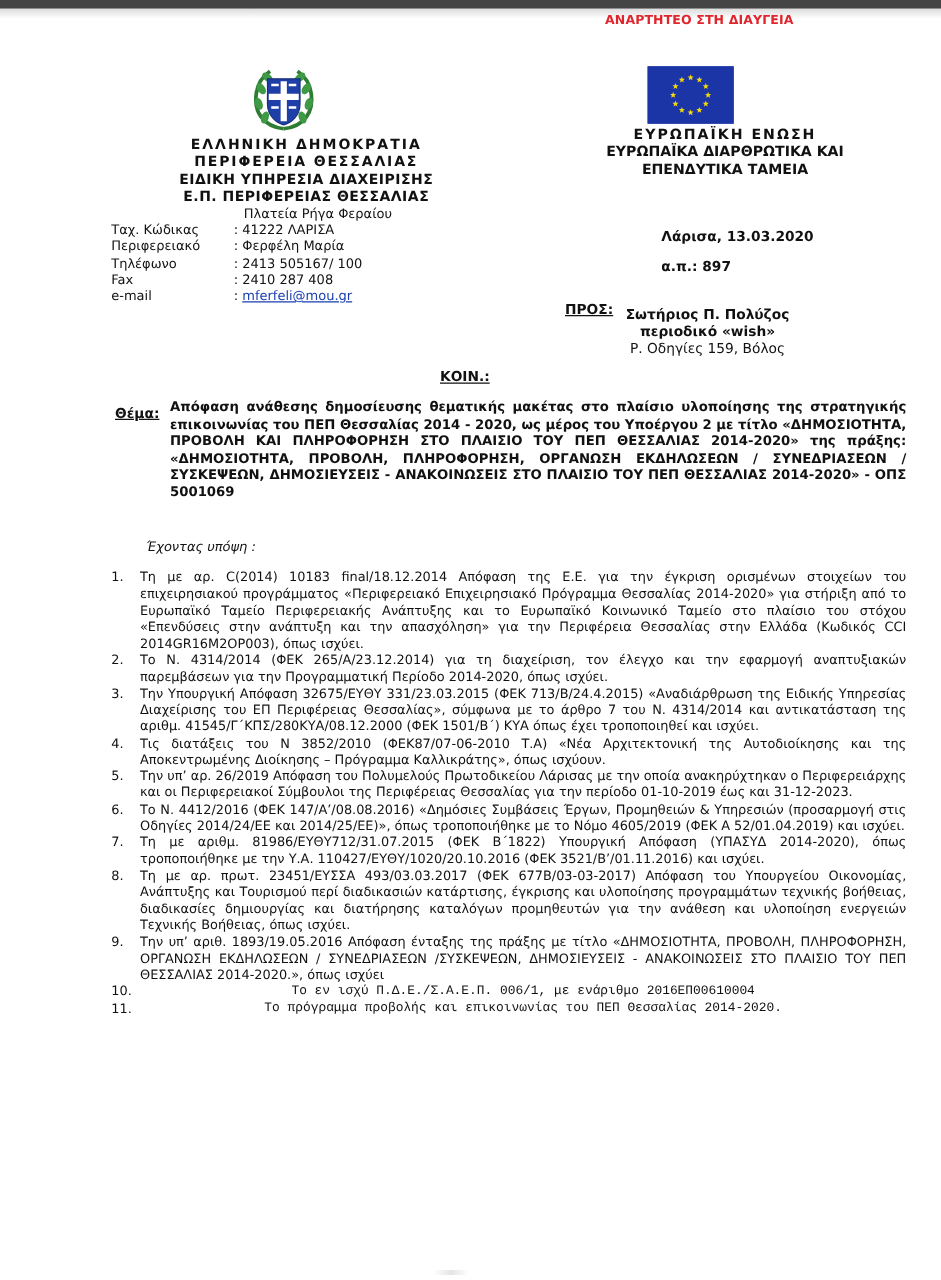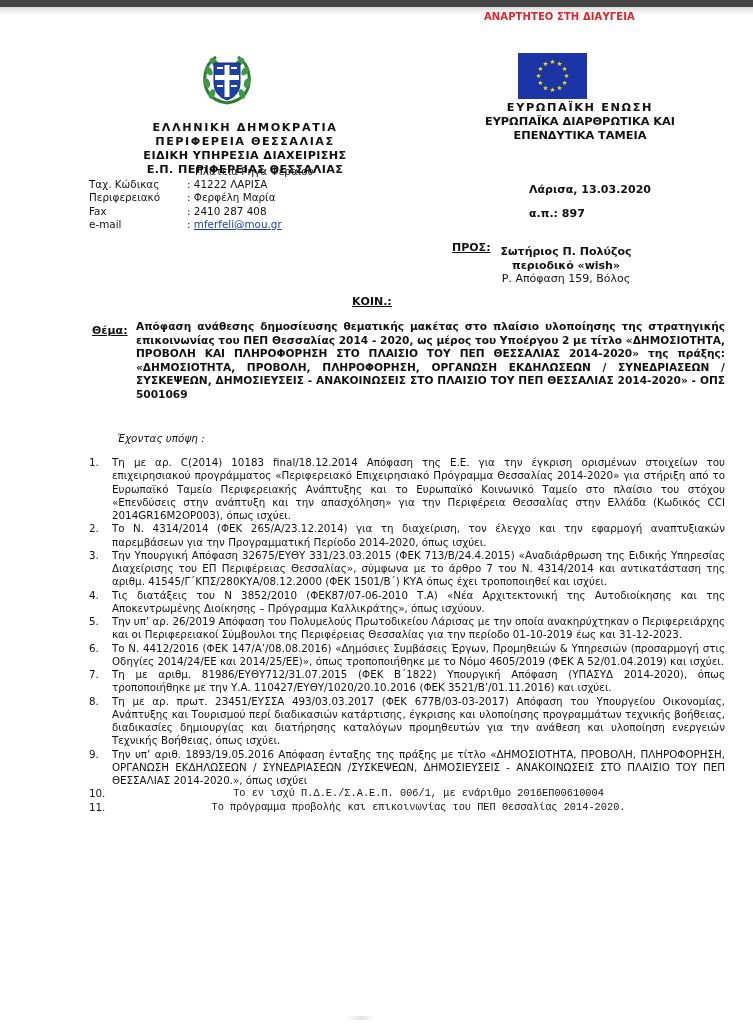--- a/index.html
+++ b/index.html
@@ -7,21 +7,21 @@
     width:753px; height:1024px; overflow:hidden; background:#ffffff;
     font-family:"DejaVu Sans", sans-serif; color:#111; position:relative;
   }
   .topbar { position:absolute; left:0; top:0; width:753px; height:7px; background:#454545; }
   .topshade { position:absolute; left:0; top:7px; width:753px; height:8px;
     background:linear-gradient(#dcdcdc, #ffffff); }
 
   
   .coat { position:absolute; left:200px; top:53px; width:54px; height:54px; }
   .left-head { position:absolute; left:105px; top:109px; width:280px; text-align:center;
-    font-weight:bold; font-size:11.2px; line-height:14px; letter-spacing:0.4px;margin-top:12px; }
+    font-weight:bold; font-size:11.2px; line-height:14px; letter-spacing:0.4px; }
   .left-head .l1 { letter-spacing:1.6px; }
   .left-head .l2 { letter-spacing:1.5px; }
 
   .contact { position:absolute; left:89px; top:165px; font-size:10.4px; line-height:13.2px; }
   .contact .row { display:flex; }
   .contact .k { width:98px; }
   .contact .v { }
   .contact a { color:#1a3fb0; text-decoration:underline; }
 
   
@@ -99,20 +99,24 @@
   </div>
   <div class="row">
     <span class="k">Ταχ. Κώδικας</span>
     <span class="v">: 41222 ΛΑΡΙΣΑ</span>
   </div>
   <div class="row">
     <span class="k">Περιφερειακό</span>
     <span class="v">: Φερφέλη Μαρία</span>
   </div>
   <div class="row">
+    <span class="k">Τηλέφωνο</span>
+    <span class="v">: 2413 505167/ 100</span>
+  </div>
+  <div class="row">
     <span class="k">Fax</span>
     <span class="v">: 2410 287 408</span>
   </div>
   <div class="row">
     <span class="k">e-mail</span>
     <span class="v"><span>: </span><a>mferfeli@mou.gr</a></span>
   </div>
 </div>
 
 <div class="post-label">ΑΝΑΡΤΗΤΕΟ ΣΤΗ ΔΙΑΥΓΕΙΑ</div>
@@ -141,21 +145,21 @@
   <div>ΕΠΕΝΔΥΤΙΚΑ ΤΑΜΕΙΑ</div>
 </div>
 
 <div class="date">Λάρισα, 13.03.2020</div>
 <div class="protocol">α.π.: 897</div>
 
 <div class="pros">ΠΡΟΣ:</div>
 <div class="recipient">
   <div class="b">Σωτήριος Π. Πολύζος</div>
   <div class="b">περιοδικό «wish»</div>
-  <div>Ρ. Απόφαση 159, Βόλος</div>
+  <div>Ρ. Οδηγίες 159, Βόλος</div>
 </div>
 
 <div class="koin">ΚΟΙΝ.:</div>
 
 <div class="subj-label">Θέμα:</div>
 <div class="subj-text">Απόφαση ανάθεσης δημοσίευσης θεματικής μακέτας στο πλαίσιο υλοποίησης της στρατηγικής επικοινωνίας του ΠΕΠ Θεσσαλίας 2014 - 2020, ως μέρος του Υποέργου 2 με τίτλο «ΔΗΜΟΣΙΟΤΗΤΑ, ΠΡΟΒΟΛΗ ΚΑΙ ΠΛΗΡΟΦΟΡΗΣΗ ΣΤΟ ΠΛΑΙΣΙΟ ΤΟΥ ΠΕΠ ΘΕΣΣΑΛΙΑΣ 2014-2020» της πράξης: «ΔΗΜΟΣΙΟΤΗΤΑ, ΠΡΟΒΟΛΗ, ΠΛΗΡΟΦΟΡΗΣΗ, ΟΡΓΑΝΩΣΗ ΕΚΔΗΛΩΣΕΩΝ / ΣΥΝΕΔΡΙΑΣΕΩΝ /ΣΥΣΚΕΨΕΩΝ, ΔΗΜΟΣΙΕΥΣΕΙΣ - ΑΝΑΚΟΙΝΩΣΕΙΣ ΣΤΟ ΠΛΑΙΣΙΟ ΤΟΥ ΠΕΠ ΘΕΣΣΑΛΙΑΣ 2014-2020» - ΟΠΣ 5001069</div>
 
 <div class="having">Έχοντας υπόψη :</div>
 
 <div class="items">

